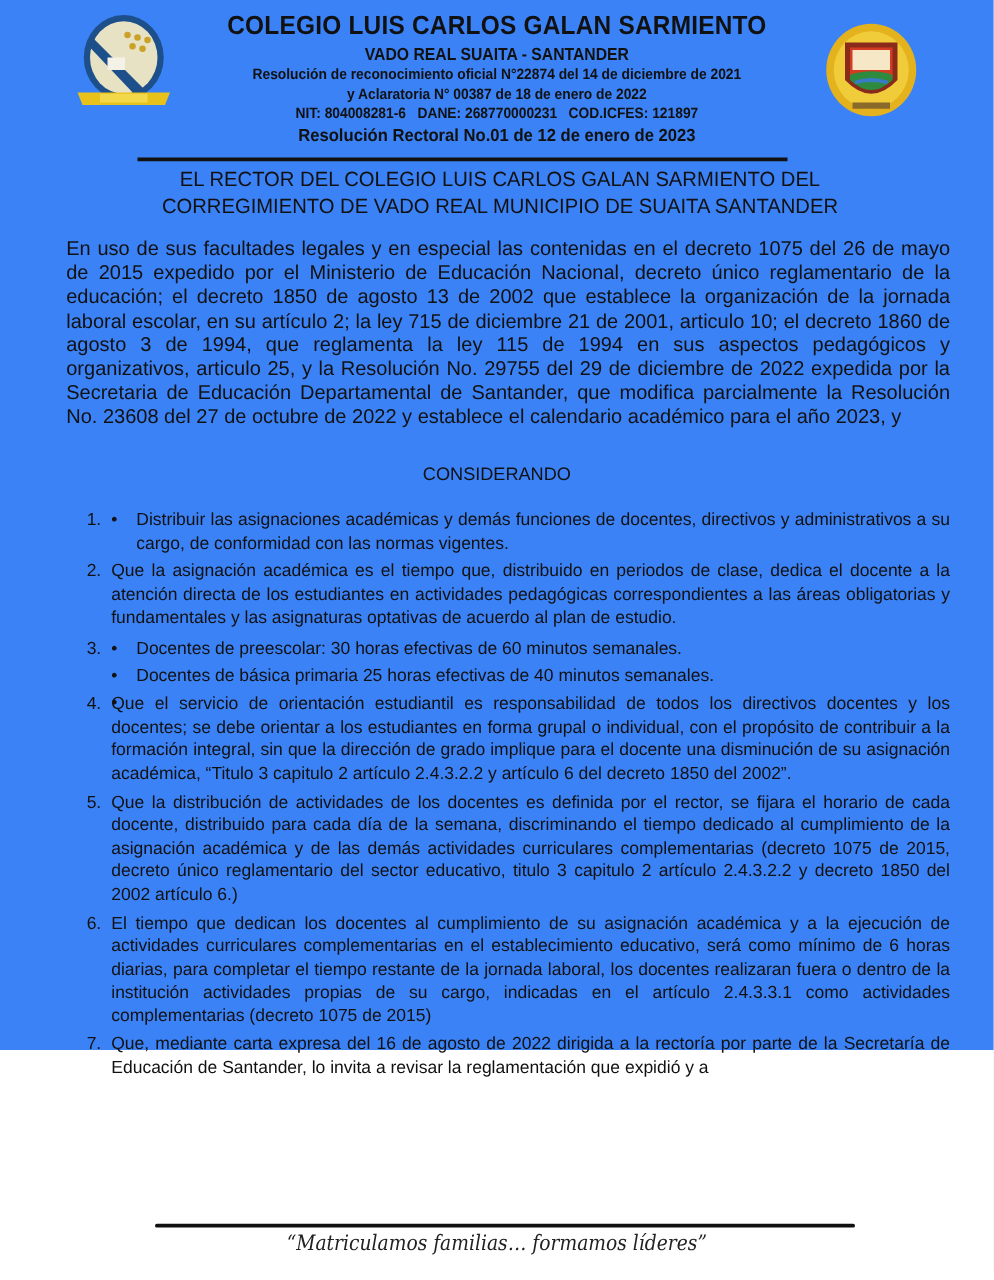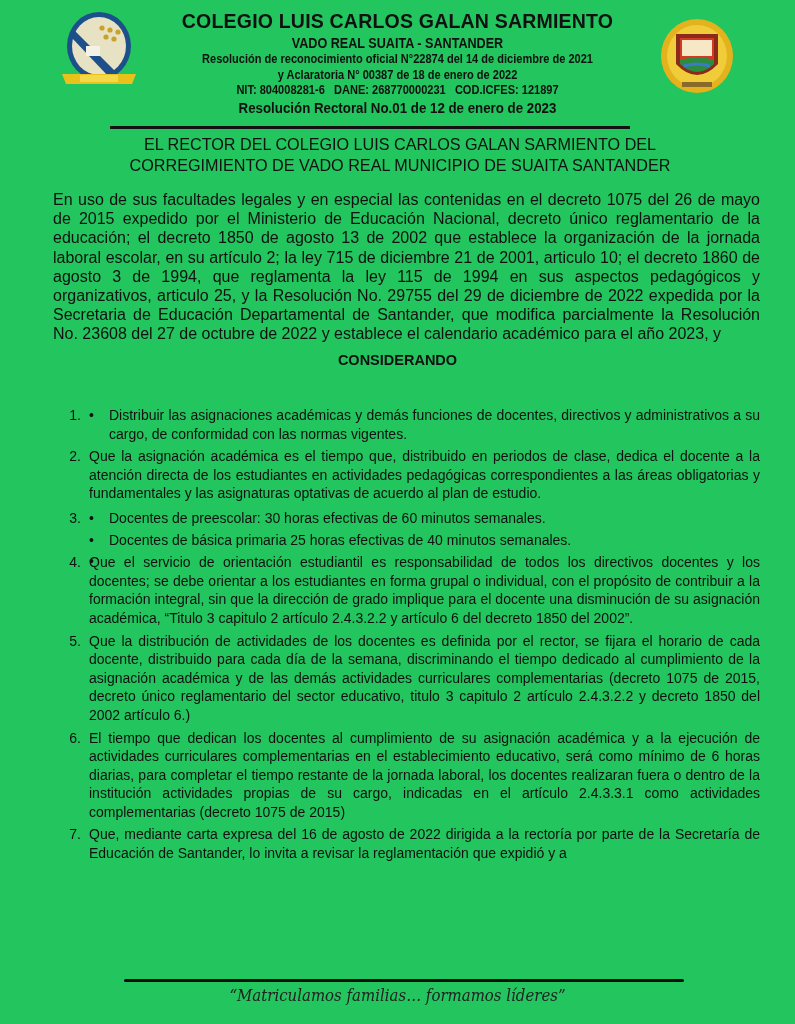--- a/index.html
+++ b/index.html
@@ -1,33 +1,33 @@
 <!DOCTYPE html>
 <html><head>
 <meta charset="utf-8">
 <style>
   html, body { margin:0; padding:0; background:#fff; }
   body { width:795px; height:1024px; overflow:hidden; position:relative; color:#111; font-family:"Liberation Sans", sans-serif; }
-  .page { position:absolute; left:0; top:0; width:795px; height:1024px; background:#22c55e; }
+  .page { position:absolute; left:0; top:0; width:795px; height:840px; background:#3b82f6; }
 
   
   .header { position:absolute; left:0; top:0; width:795px; height:135px; }
   .logo-left { position:absolute; left:58px; top:8px; width:82px; height:84px; }
   .logo-right { position:absolute; left:652px; top:16px; width:90px; height:80px; }
   .hdr-text { position:absolute; left:150px; top:8px; width:495px; text-align:center; font-family:"Liberation Sans", sans-serif; font-weight:bold; }
   .hdr-title { font-size:21px; line-height:26px; letter-spacing:0.2px; transform:scaleX(0.93); }
   .hdr-sub { font-size:14px; line-height:18px; transform:scaleX(0.9); }
   .hdr-line { font-size:12px; line-height:15.5px; transform:scaleX(0.92); }
   .hdr-res { font-size:14px; line-height:18px; transform:scaleX(0.95); }
   .hdr-rule { position:absolute; left:110px; top:126px; width:520px; height:3px; background:#111; }
 
   
   .rector-title { position:absolute; left:100px; top:134px; width:600px; text-align:center; font-size:16.5px; line-height:21px; transform:scaleX(0.98); }
   .intro { position:absolute; left:53px; top:190px; width:707px; font-size:16px; line-height:19.2px; text-align:justify; transform-origin:left top; }
-  .considerando { position:absolute; left:0; top:352px; width:795px; text-align:center; font-weight:bold; font-size:14.5px; }
+  .considerando { position:absolute; left:0; top:372px; width:795px; text-align:center; font-weight:normal; font-size:14.5px; }
 
   .list { position:absolute; left:53px; top:400px; width:707px; font-size:14px; line-height:18.6px; }
   .item { position:relative; padding-left:36px; text-align:justify; margin-bottom:4px; }
   .item .num { position:absolute; left:0; top:0; width:28px; text-align:right; }
   .bullets { margin:6px 0 2px 0; padding:0; list-style:none; }
   .bullets li { position:relative; padding-left:20px; text-align:justify; margin-bottom:3px; }
   .bullets li .dot { position:absolute; left:0; top:0; }
 
   
   .foot-rule { position:absolute; left:124px; top:979px; width:560px; height:3px; background:#111; border-radius:2px; }

